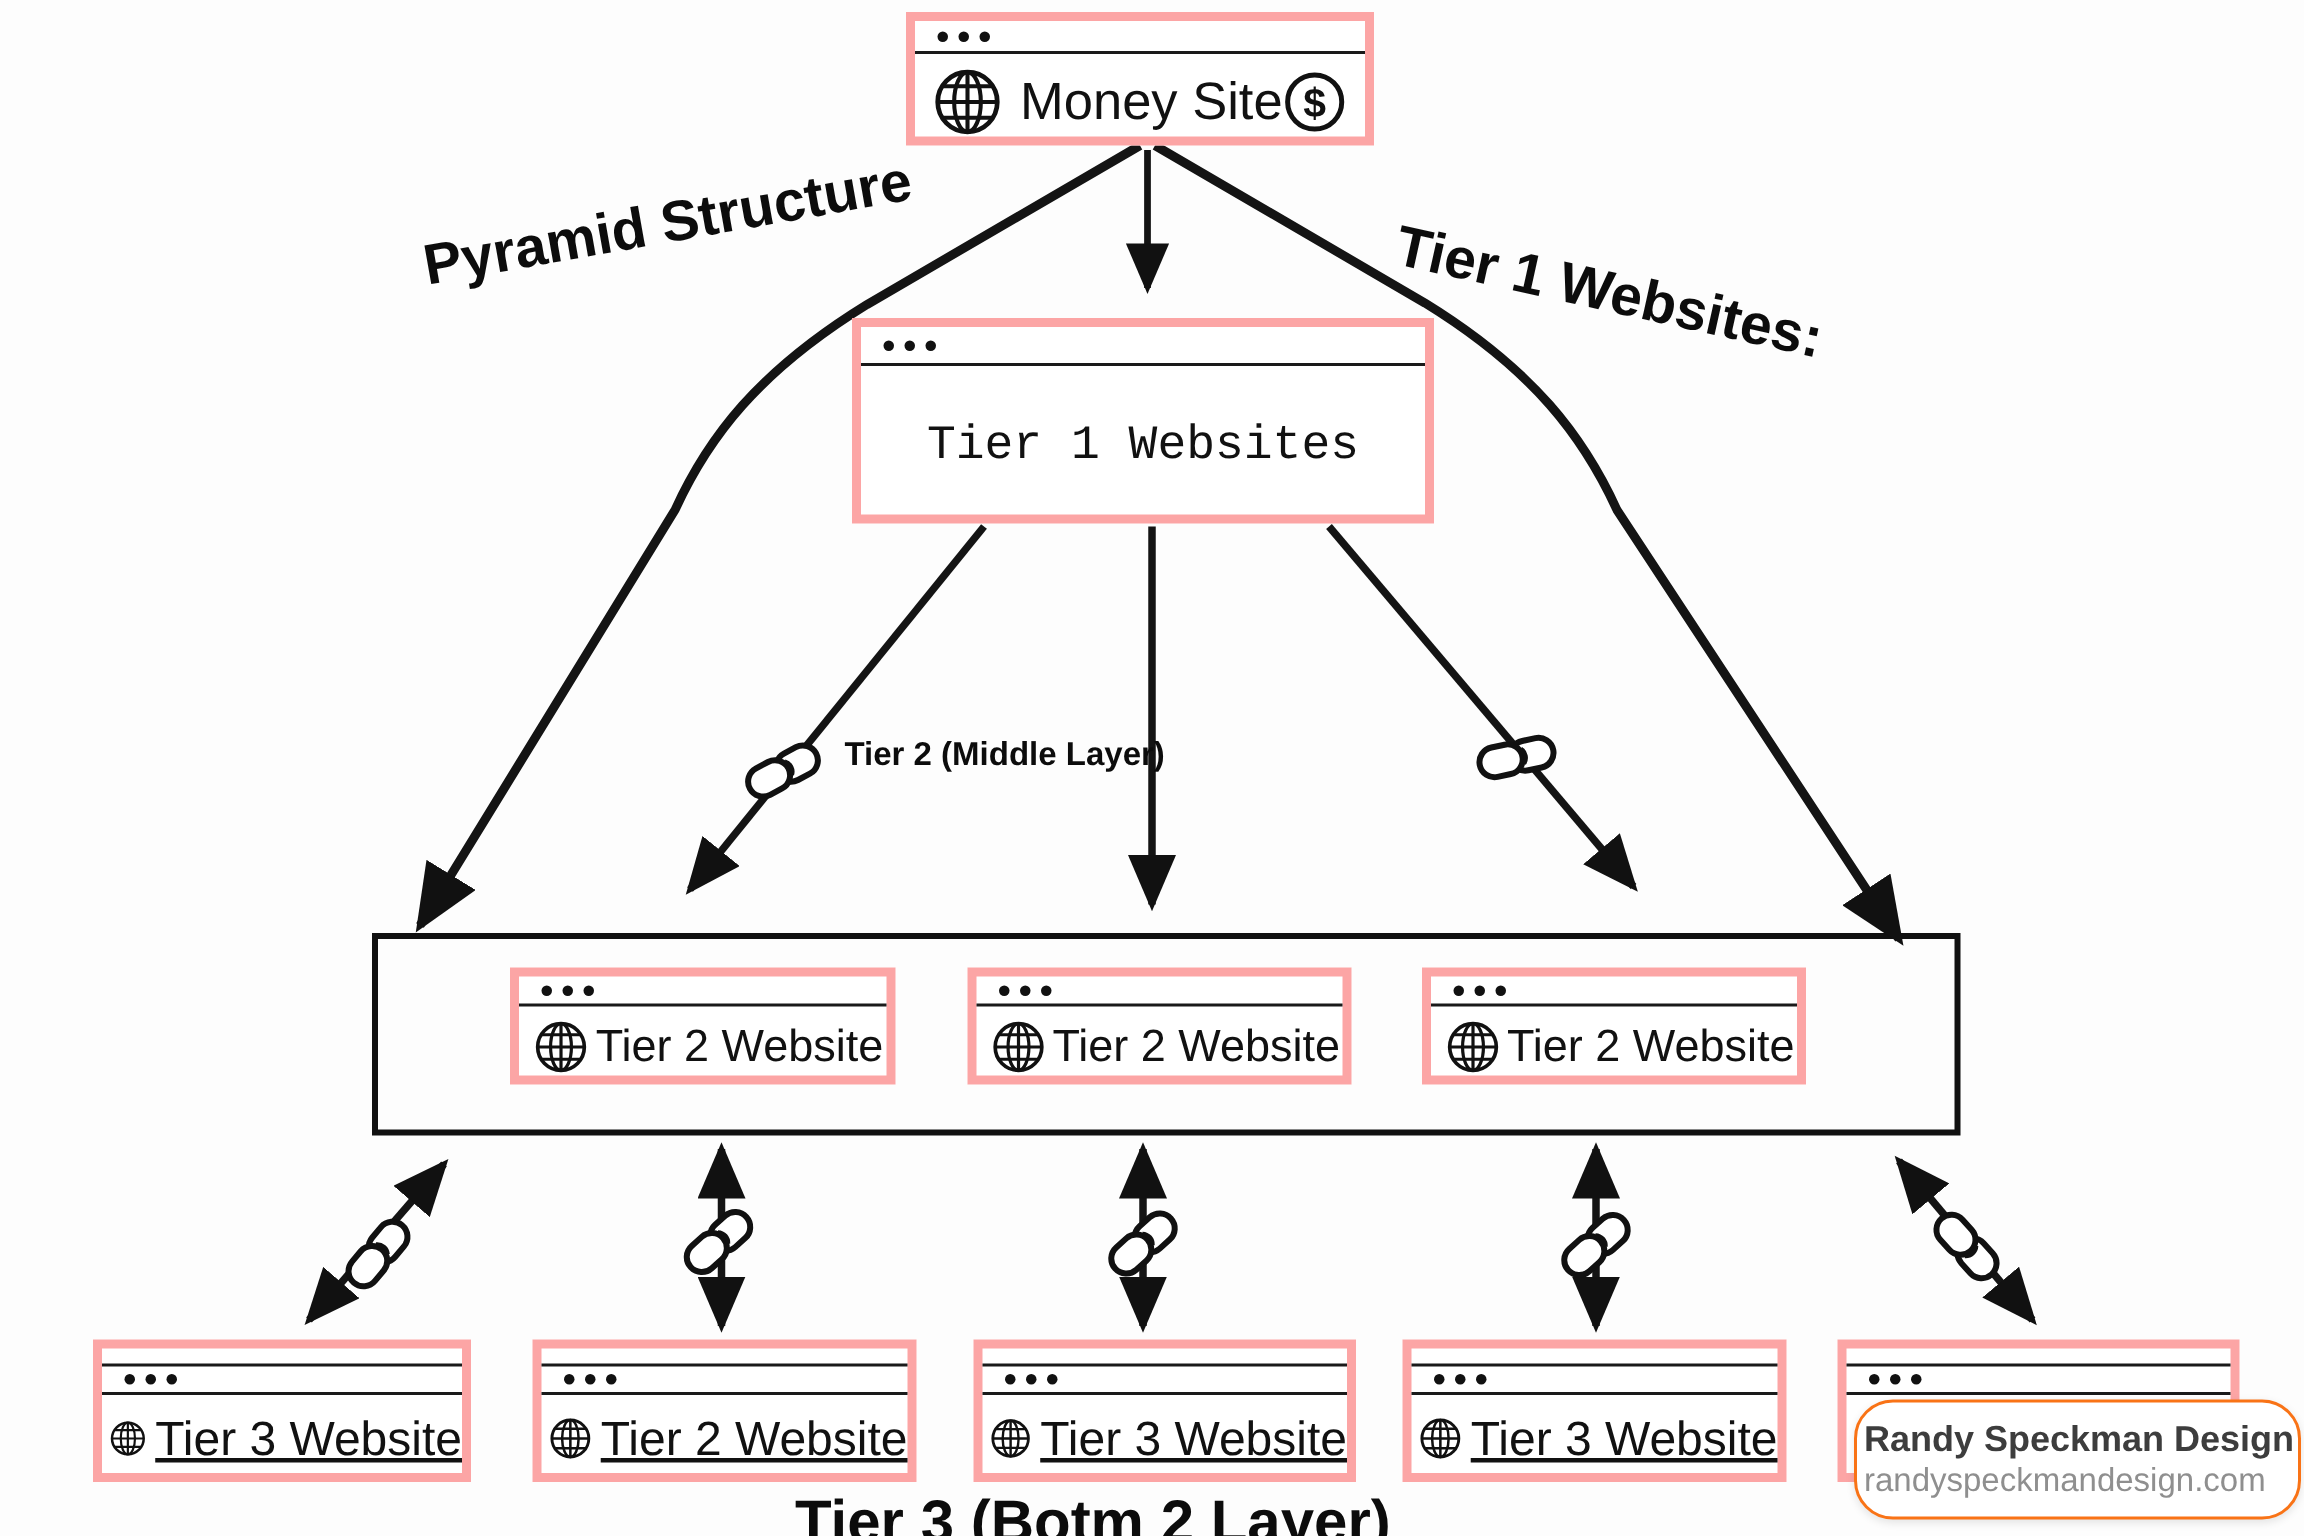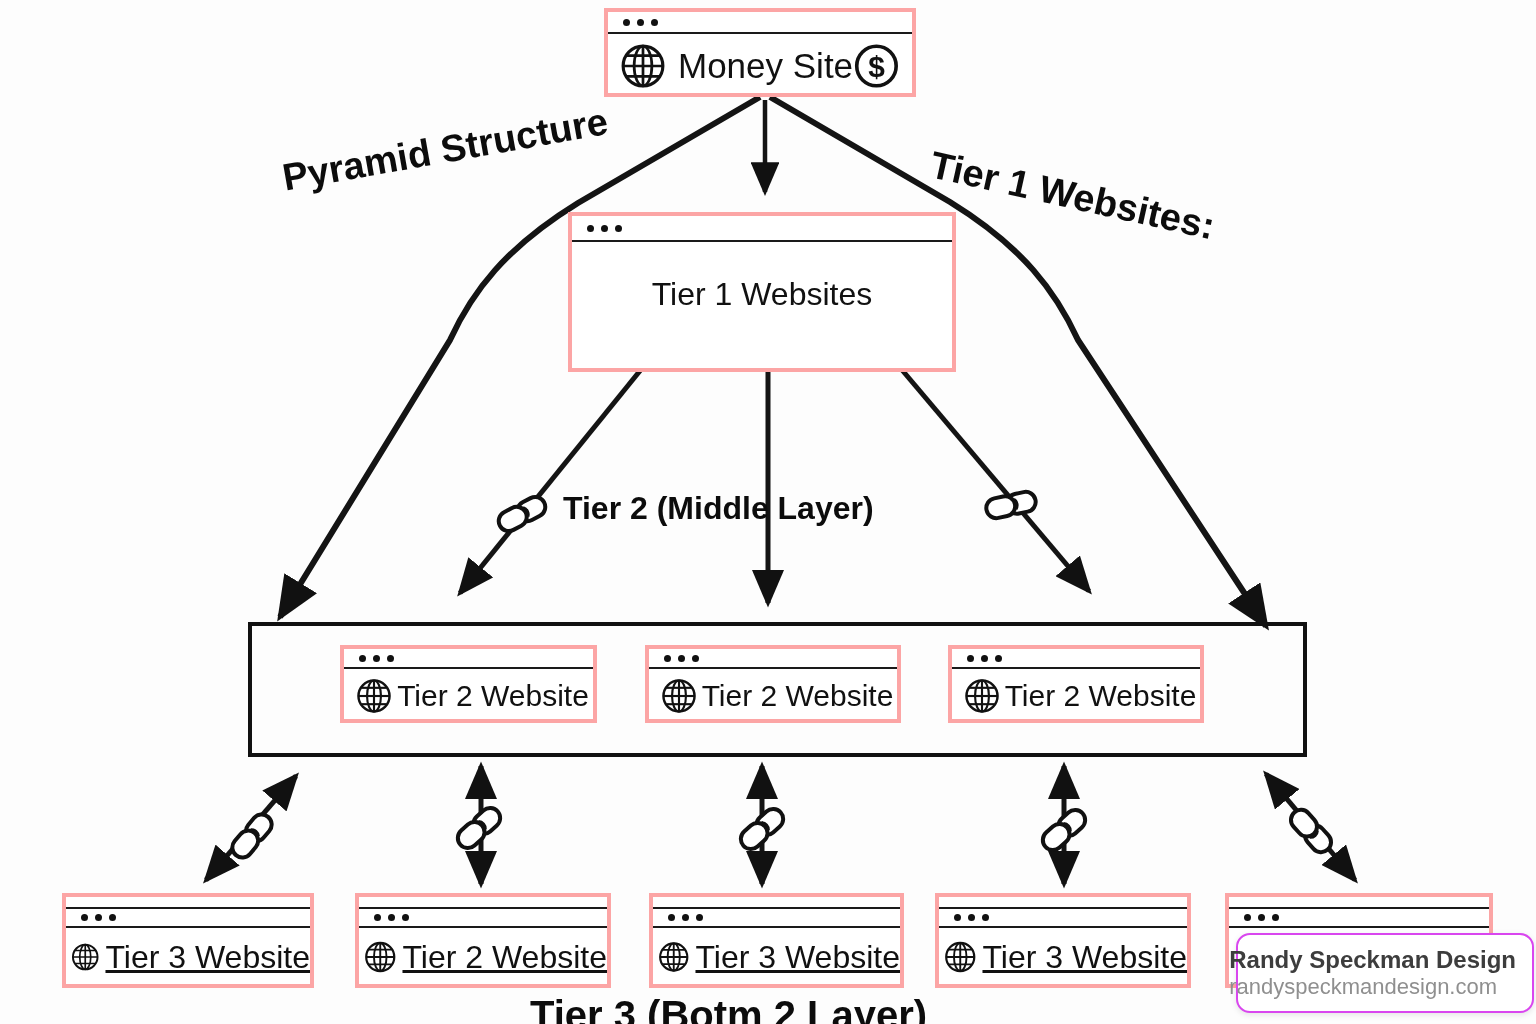--- a/index.html
+++ b/index.html
@@ -2,36 +2,36 @@
 <html><head>
 <meta charset="utf-8">
 <style>
   html,body{margin:0;padding:0;background:#e8e8e8;}
   #canvas{
     position:relative;width:1536px;height:1024px;overflow:hidden;
     background:#fdfdfd;color:#111;
     font-family:"Liberation Sans", sans-serif;
   }
   
-  .bwin{position:absolute;background:#fff;border:4px solid #fca5a5;box-sizing:border-box;}
+  .bwin{position:absolute;background:#fff;border:6px solid #fca5a5;box-sizing:border-box;}
   .bwin .bar{display:flex;align-items:center;gap:7px;padding-left:15px;border-bottom:2px solid #1a1a1a;box-sizing:border-box;}
   .bwin .strip{border-bottom:2px solid #1a1a1a;box-sizing:border-box;height:12px;}
   .dot{width:7px;height:7px;border-radius:50%;background:#111;flex:0 0 auto;}
   .bwin .body{display:flex;align-items:center;box-sizing:border-box;justify-content:center;}
   .label-txt{white-space:nowrap;color:#111;}
 
   
   #money{left:604px;top:8px;width:312px;height:89px;}
   #money .bar{height:22px;}
   #money .body{height:63px;justify-content:space-between;padding:0 12px;}
   #money .label-txt{font-size:35px;}
   .money-left{display:flex;align-items:center;gap:12px;}
 
   
-  #tier1{left:568px;top:212px;width:388px;height:160px;}
+  #tier1{left:568px;top:212px;width:388px;height:137px;font-family:Liberation Mono, monospace;}
   #tier1 .bar{height:26px;}
   #tier1 .body{height:105px;justify-content:center;}
   #tier1 .label-txt{font-size:32px;}
 
   
   #t2container{position:absolute;left:248px;top:622px;width:1059px;height:135px;
     background:#fdfdfd;border:4px solid #111;box-sizing:border-box;}
 
   .t2box{top:645px;height:78px;}
   .t2box .bar{height:20px;}
@@ -55,28 +55,28 @@
   
   #connectors{position:absolute;left:0;top:0;pointer-events:none;}
 
   
   .chain{position:absolute;width:56px;height:36px;overflow:visible;}
 
   
   .anno{position:absolute;font-weight:bold;color:#0c0c0c;white-space:nowrap;}
   #lbl-pyramid{left:283px;top:157px;font-size:38px;transform:rotate(-10deg);transform-origin:left center;}
   #lbl-t1{left:931px;top:143px;font-size:38px;transform:rotate(12.5deg);transform-origin:left center;}
-  #lbl-t2{left:563px;top:490px;font-size:32px;}
+  #lbl-t2{left:563px;top:490px;font-size:22px;}
   #lbl-t3{left:530px;top:993px;font-size:40px;}
 
   
   #wm{position:absolute;left:1236px;top:933px;width:298px;height:80px;background:#fff;
-      border:2px solid #d946ef;border-radius:14px;box-sizing:border-box;
+      border:2px solid #f97316;border-radius:26px;box-sizing:border-box;
       box-shadow:0 2px 6px rgba(0,0,0,.10);
-      display:flex;align-items:center;justify-content:flex-end;padding:8px 16px 8px 18px;}
+      display:flex;align-items:center;justify-content:center;padding:8px 16px 8px 18px;}
   .wm-txt{display:flex;flex-direction:column;justify-content:center;line-height:1.18;}
   .wm-name{font-size:24px;font-weight:bold;color:#3d3d3d;white-space:nowrap;}
   .wm-url{font-size:22px;color:#8f8f8f;white-space:nowrap;}
 </style>
 </head>
 <body>
 
 <div id="canvas">
 
   <svg width="0" height="0" style="position:absolute" aria-hidden="true">

